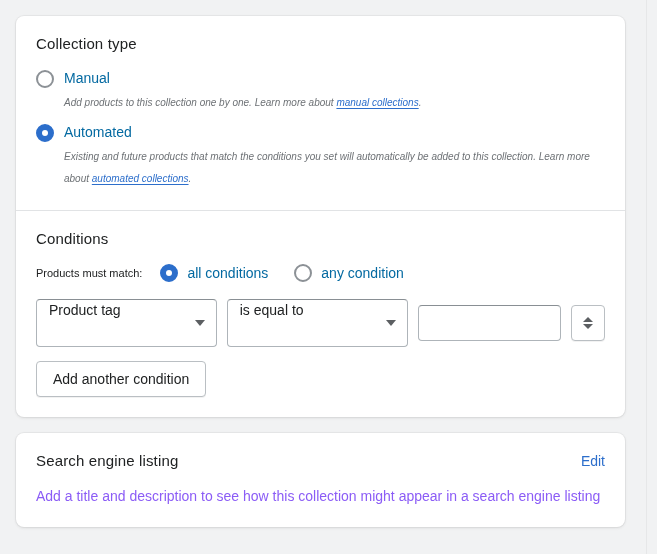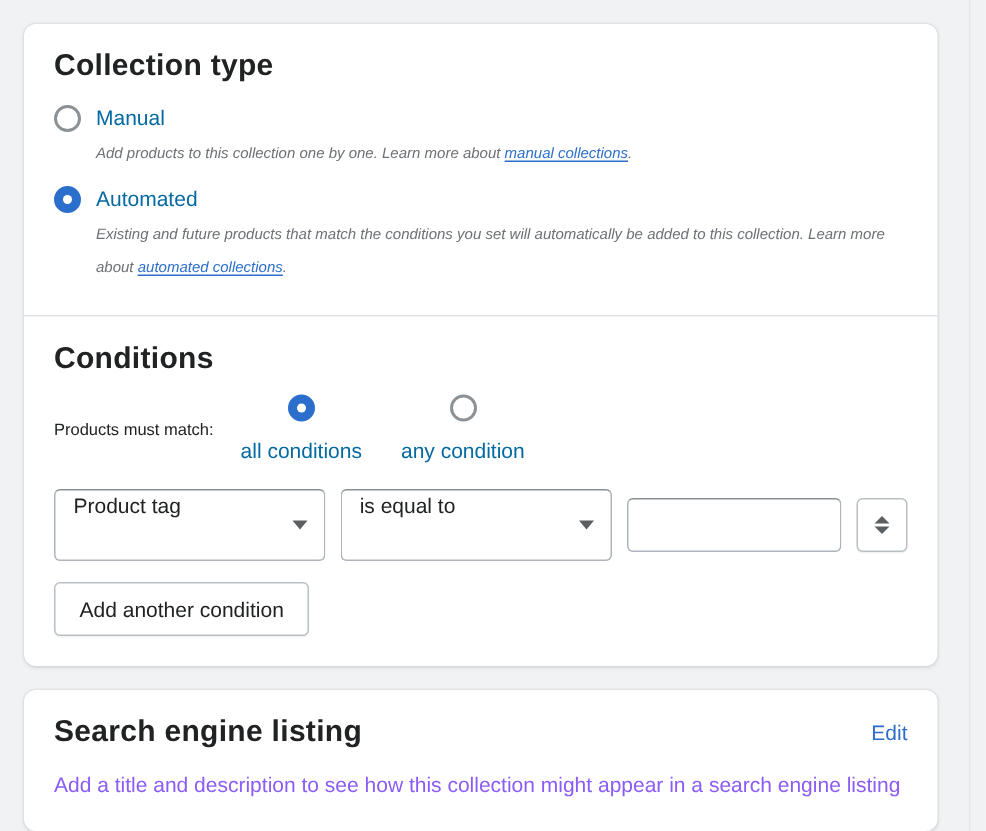--- a/index.html
+++ b/index.html
@@ -36,22 +36,22 @@
   .card + .card { margin-top: 16px; }
 
   .card-section {
     padding: 18px 20px 20px 20px;
   }
   .card-section.with-divider {
     border-top: 1px solid #e1e3e5;
   }
 
   .section-heading {
-    font-size: 20px;
-    font-weight: 700;
+    font-size: 15px;
+    font-weight: 400;
     line-height: 20px;
     color: #202223;
     letter-spacing: 0.01em;
     margin: 0 0 14px 0;
   }
 
   .section-head-row {
     display: flex;
     align-items: center;
     justify-content: space-between;
@@ -136,21 +136,20 @@
     font-size: 11px;
     line-height: 20px;
     color: #202223;
     margin-right: 18px;
   }
   .match-option {
     display: flex;
     align-items: center;
     gap: 9px;
     cursor: pointer;
-    flex-direction: column;
   }
   .match-option + .match-option { margin-left: 26px; }
   .match-option .radio { margin-top: 0; }
   .match-option .radio-label { white-space: nowrap; }
 
   .condition-row {
     display: flex;
     align-items: center;
     gap: 10px;
     margin-bottom: 14px;

